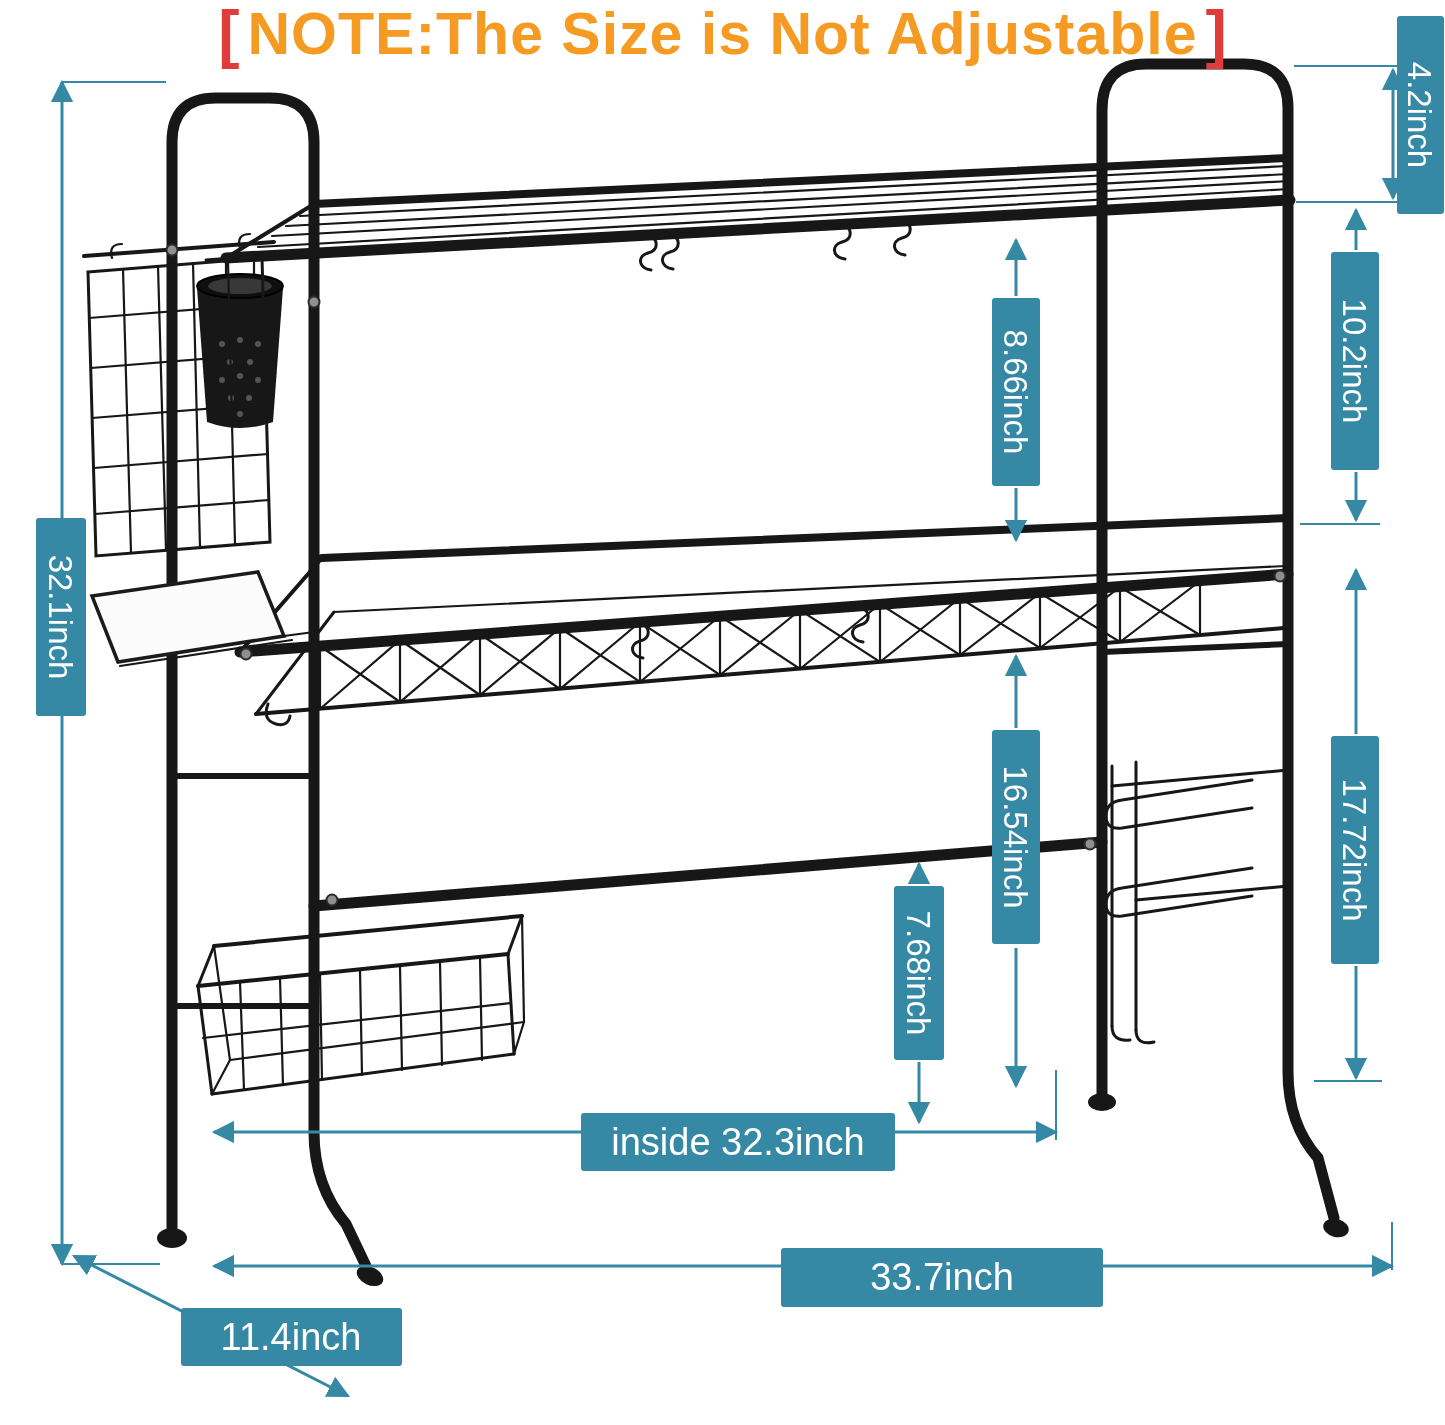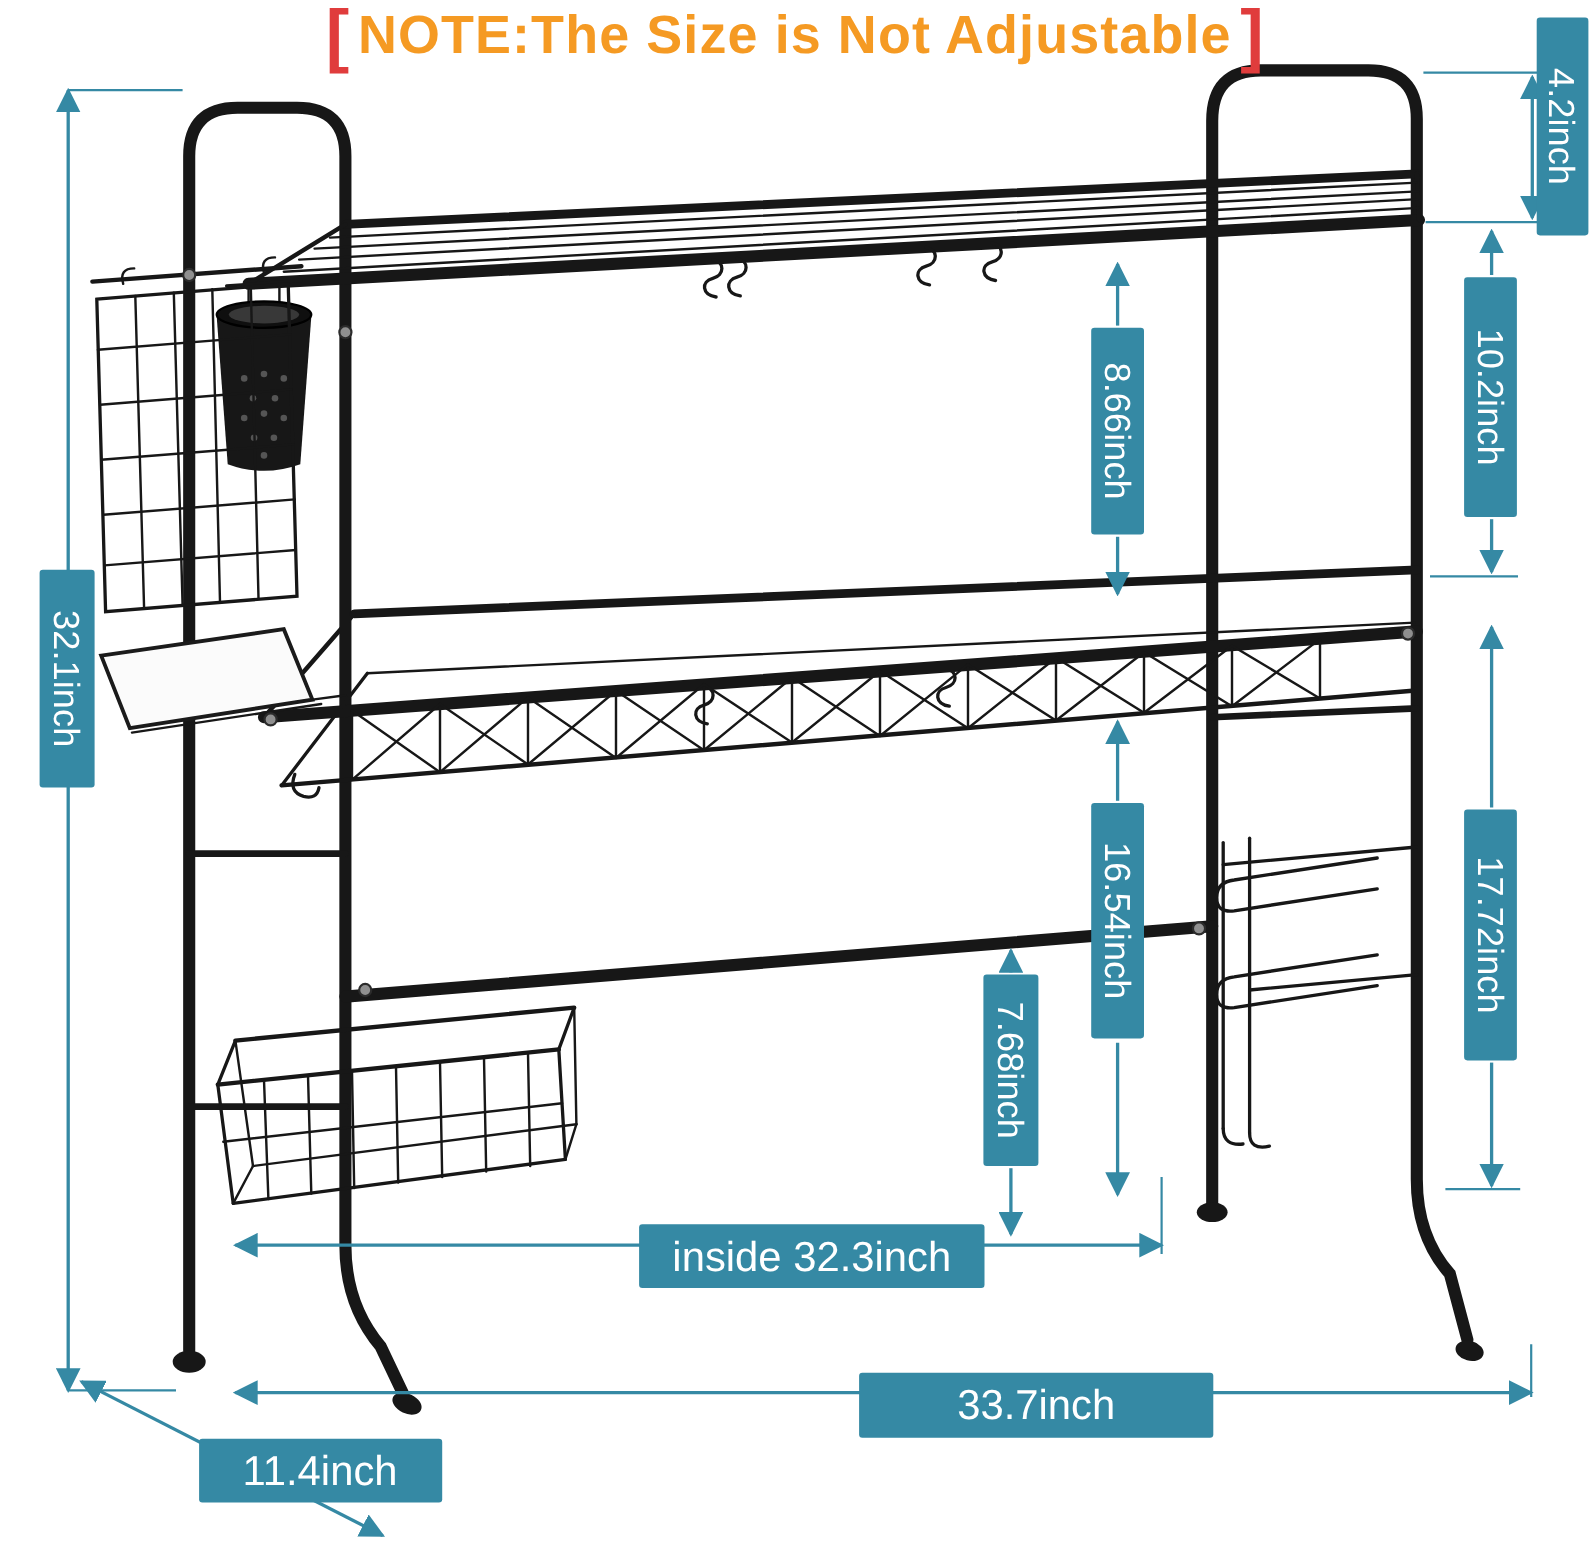--- a/index.html
+++ b/index.html
@@ -6,21 +6,21 @@
     --note-text:#f59a23; --bracket:#e03c3c; --label-bg:#3589a4; --label-text:#ffffff;
     --dimension-line:#3589a4; --rack:#171717;
   }
   *{margin:0;padding:0;box-sizing:border-box;}
   html,body{background:#ffffff;}
   body{width:1445px;height:1425px;font-family:"Liberation Sans",sans-serif;}
   .stage{position:relative;width:1445px;height:1425px;background:#fff;overflow:hidden;}
   .stage svg{position:absolute;left:0;top:0;}
   .title{position:absolute;top:0px;left:50%;transform:translateX(-50%);display:flex;align-items:center;gap:8px;white-space:nowrap;z-index:5;}
   .bracket{color:var(--bracket);font-size:64px;font-weight:700;line-height:1.0;}
-  .note-text{color:var(--note-text);font-size:49px;font-weight:700;letter-spacing:1px;}
+  .note-text{color:var(--note-text);font-size:59px;font-weight:700;letter-spacing:1px;}
   svg text{font-family:"Liberation Sans",sans-serif;}
   .dim-box{fill:var(--label-bg);}
   .dim-text{fill:var(--label-text);font-size:33px;font-weight:400;}
   .dim-text-h{font-size:38px;}
   .dim-line{stroke:var(--dimension-line);stroke-width:3;fill:none;}
   .dim-tick{stroke:var(--dimension-line);stroke-width:2;fill:none;}
   .arrow-head{fill:var(--dimension-line);}
   .tube{stroke:var(--rack);stroke-width:11;fill:none;stroke-linecap:round;}
   .tube-mid{stroke:var(--rack);stroke-width:8;fill:none;stroke-linecap:round;}
   .rung{stroke:var(--rack);stroke-width:6;fill:none;stroke-linecap:round;}

